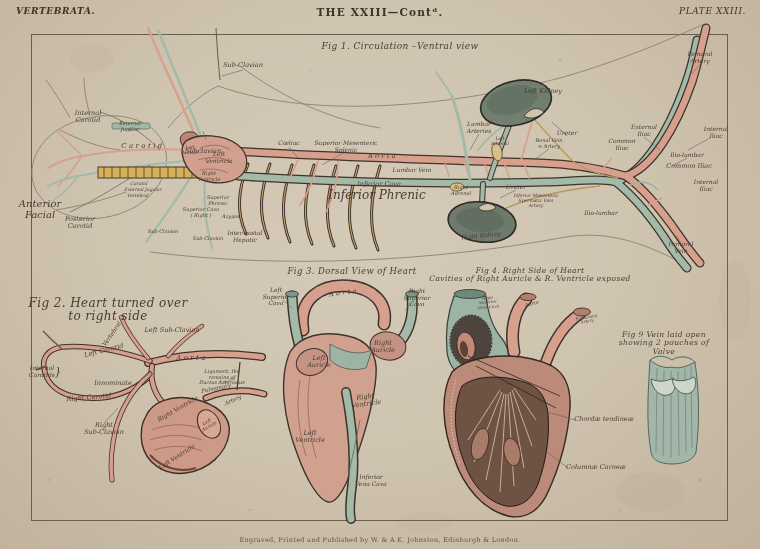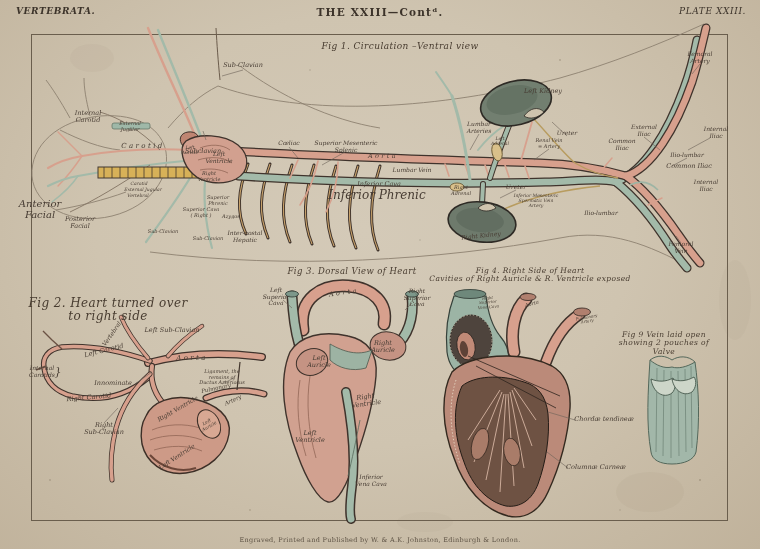--- a/index.html
+++ b/index.html
@@ -352,21 +352,21 @@
       <span class="lbl" style="left: 201px; top: 213px; font-size: 5px; transform: translate(-50%, -50%) rotate(0deg);">Superior Cava
 ( Right )</span>
       <span class="lbl" style="left: 231px; top: 217px; font-size: 5px; transform: translate(-50%, -50%) rotate(0deg);">Azygos</span>
       <span class="lbl" style="left: 163px; top: 232px; font-size: 5px; transform: translate(-50%, -50%) rotate(0deg);">Sub-Clavian</span>
       <span class="lbl" style="left: 208px; top: 239px; font-size: 5px; transform: translate(-50%, -50%) rotate(0deg);">Sub-Clavian</span>
       <span class="lbl" style="left: 245px; top: 237px; font-size: 6px; transform: translate(-50%, -50%) rotate(0deg);">Inter-costal
 Hepatic</span>
       <span class="lbl" style="left: 40px; top: 209px; font-size: 10px; transform: translate(-50%, -50%) rotate(0deg);">Anterior
 Facial</span>
       <span class="lbl" style="left: 80px; top: 223px; font-size: 6.5px; transform: translate(-50%, -50%) rotate(0deg);">Posterior
-Facial</span>
+Carotid</span>
       <span class="lbl" style="left: 139px; top: 184px; font-size: 4.5px; transform: translate(-50%, -50%) rotate(0deg);">Carotid</span>
       <span class="lbl" style="left: 143px; top: 190px; font-size: 4.5px; transform: translate(-50%, -50%) rotate(0deg);">External Jugular</span>
       <span class="lbl" style="left: 138px; top: 196px; font-size: 4.5px; transform: translate(-50%, -50%) rotate(0deg);">Vertebral</span>
       <span class="lbl" style="left: 543px; top: 92px; font-size: 6.5px; transform: translate(-50%, -50%) rotate(0deg);">Left Kidney</span>
       <span class="lbl" style="left: 479px; top: 128px; font-size: 6px; transform: translate(-50%, -50%) rotate(0deg);">Lumbar
 Arteries</span>
       <span class="lbl" style="left: 500px; top: 141px; font-size: 4.5px; transform: translate(-50%, -50%) rotate(0deg);">Left
 Adrenal</span>
       <span class="lbl" style="left: 567px; top: 133px; font-size: 6px; transform: translate(-50%, -50%) rotate(0deg);">Ureter</span>
       <span class="lbl" style="left: 549px; top: 144px; font-size: 5px; transform: translate(-50%, -50%) rotate(0deg);">Renal Vein

